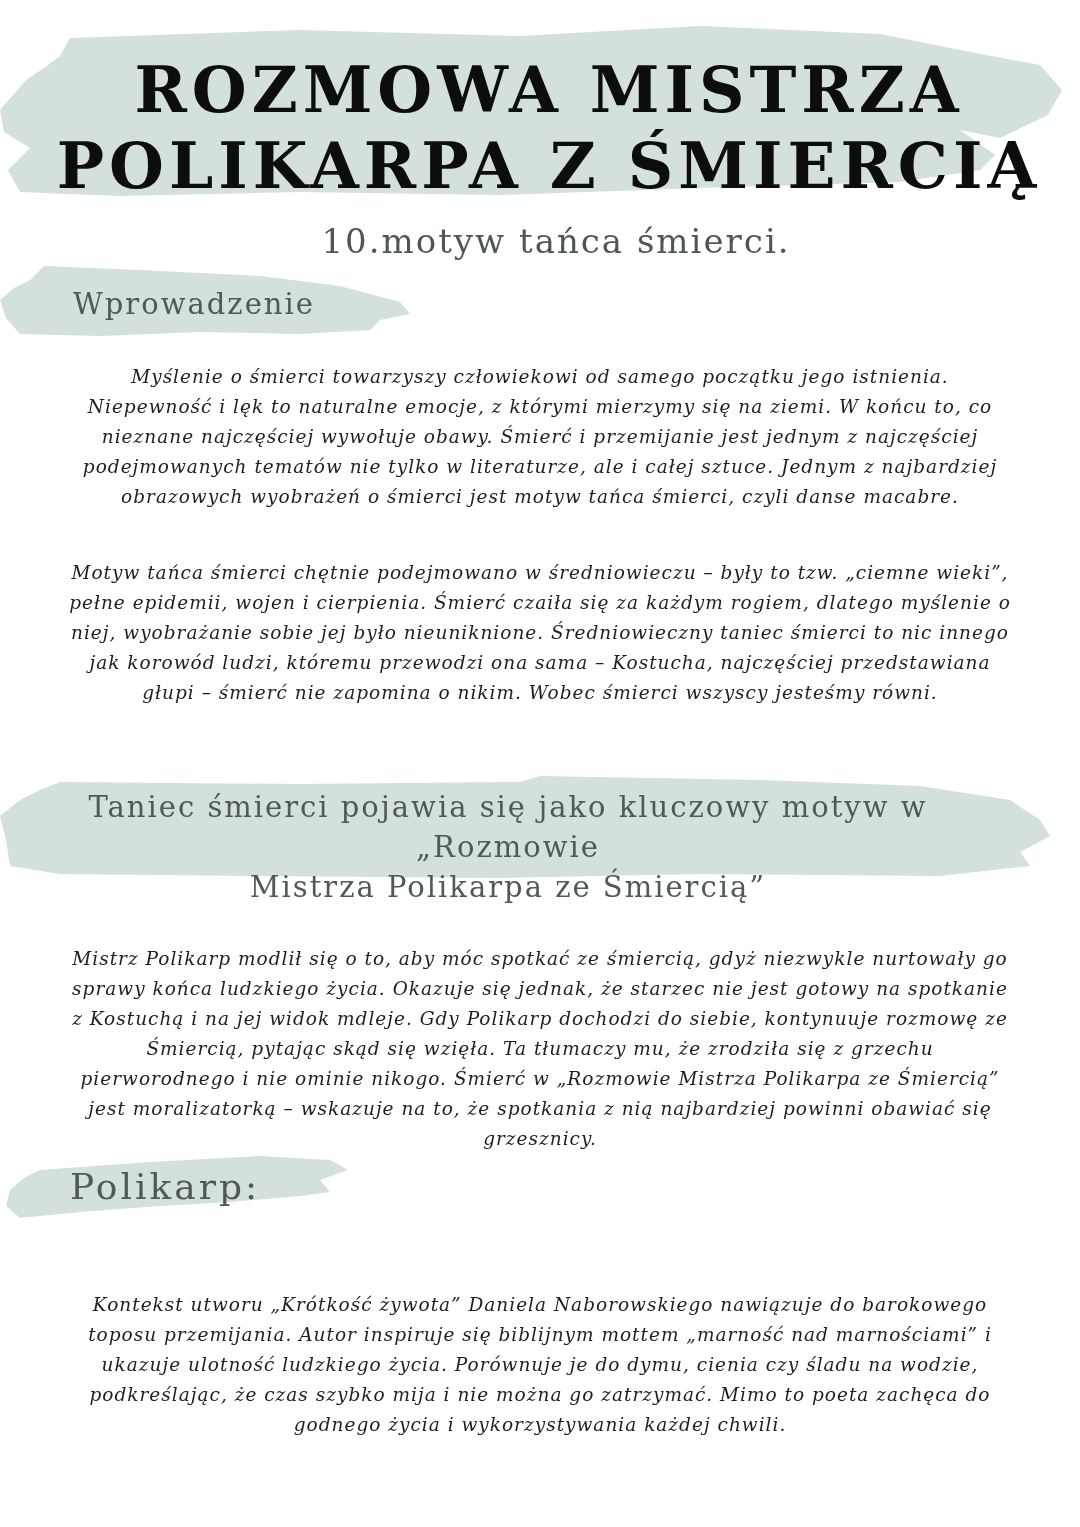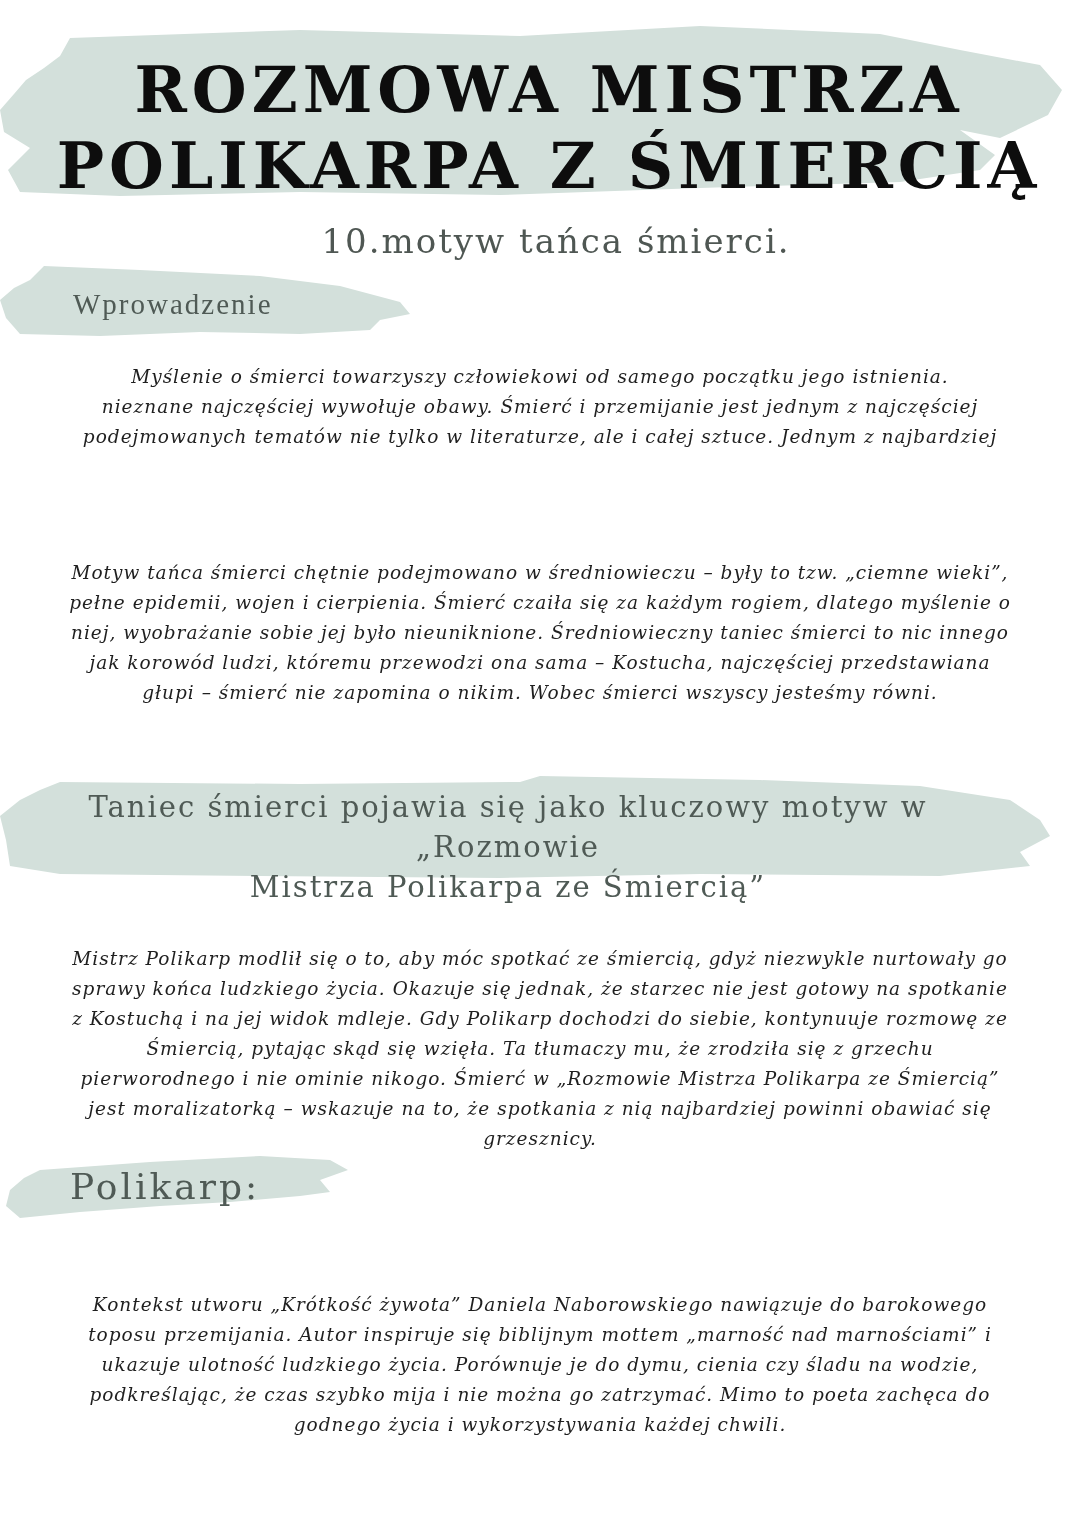--- a/index.html
+++ b/index.html
@@ -35,21 +35,21 @@
       font-size: 34px;
       line-height: 46px;
       letter-spacing: 2px;
       color: #4f5753;
     }
     .section-heading {
       font-family: "DejaVu Serif", serif;
       color: #4f5a55;
       letter-spacing: 2px;
     }
-    .h-intro { left: 73px; top: 284px; font-size: 29px; line-height: 40px; font-family: Liberation Serif, serif; }
+    .h-intro { left: 73px; top: 284px; font-size: 29px; line-height: 40px; }
     .h-kontekst { left: 70px; top: 1164px; font-size: 36px; line-height: 46px; letter-spacing: 3px; }
     .h-taniec {
       left: 0; width: 1016px; top: 787px;
       text-align: center;
       font-size: 29px; line-height: 40px;
       letter-spacing: 2px;
     }
     .para {
       left: 8px; width: 1064px;
       text-align: center;
@@ -88,22 +88,24 @@
   <div>ROZMOWA MISTRZA</div>
   <div>POLIKARPA Z ŚMIERCIĄ</div>
 </div>
 
 <div class="abs subtitle">10.motyw tańca śmierci.</div>
 
 <div class="abs section-heading h-intro">Wprowadzenie</div>
 
 <div class="abs para p1">
   <span>Myślenie o śmierci towarzyszy człowiekowi od samego początku jego istnienia.</span>
+  <span>Niepewność i lęk to naturalne emocje, z którymi mierzymy się na ziemi. W końcu to, co</span>
   <span>nieznane najczęściej wywołuje obawy. Śmierć i przemijanie jest jednym z najczęściej</span>
   <span>podejmowanych tematów nie tylko w literaturze, ale i całej sztuce. Jednym z najbardziej</span>
+  <span>obrazowych wyobrażeń o śmierci jest motyw tańca śmierci, czyli danse macabre.</span>
 </div>
 
 <div class="abs para p2">
   <span>Motyw tańca śmierci chętnie podejmowano w średniowieczu – były to tzw. „ciemne wieki”,</span>
   <span>pełne epidemii, wojen i cierpienia. Śmierć czaiła się za każdym rogiem, dlatego myślenie o</span>
   <span>niej, wyobrażanie sobie jej było nieuniknione. Średniowieczny taniec śmierci to nic innego</span>
   <span>jak korowód ludzi, któremu przewodzi ona sama – Kostucha, najczęściej przedstawiana</span>
   <span>głupi – śmierć nie zapomina o nikim. Wobec śmierci wszyscy jesteśmy równi.</span>
 </div>
 

